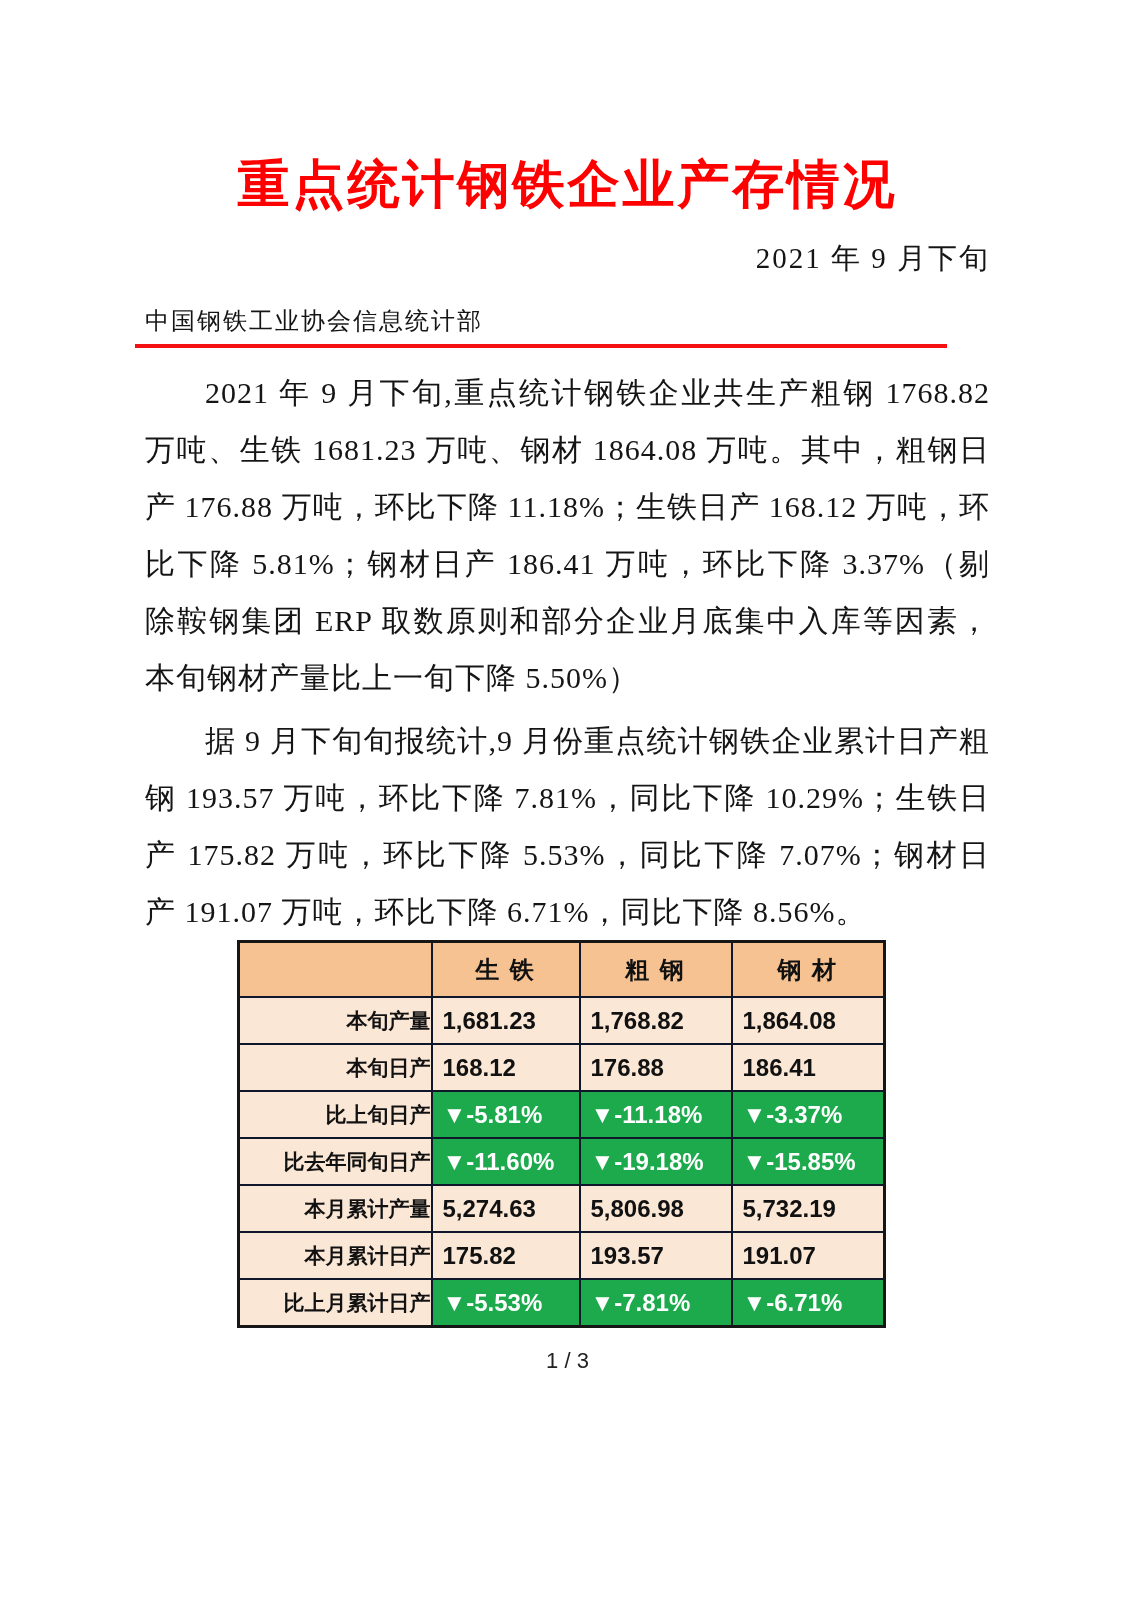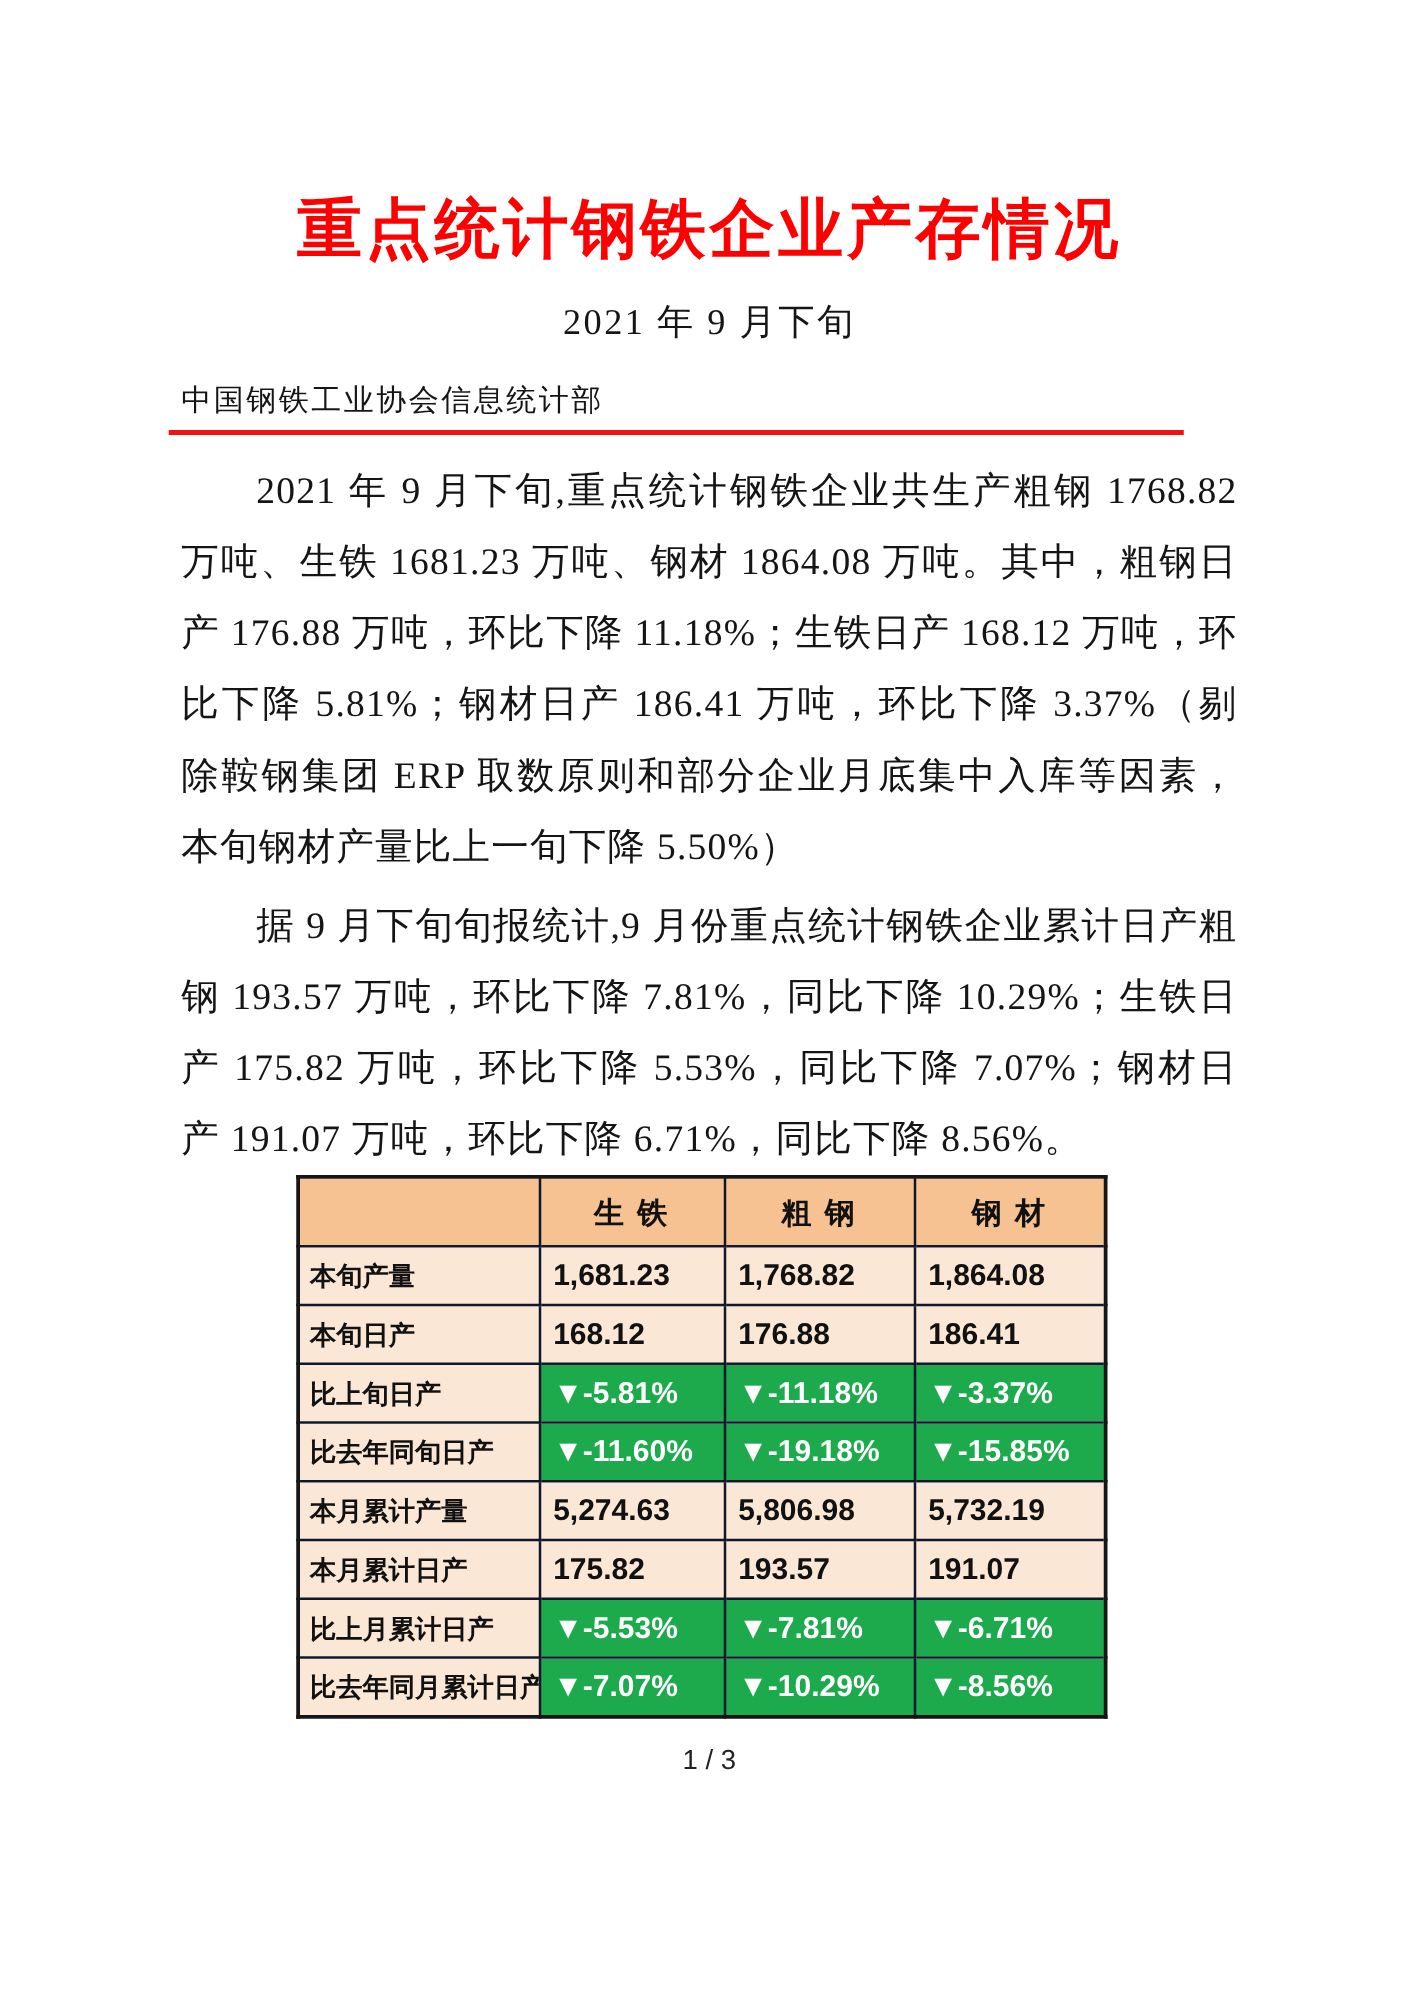--- a/index.html
+++ b/index.html
@@ -26,21 +26,21 @@
     text-align: center;
     font-family: "Liberation Sans", "DejaVu Sans", sans-serif;
     font-weight: bold;
     font-size: 52px;
     line-height: 64px;
     letter-spacing: 3px;
     color: #fe0000;
   }
   .subtitle {
     margin-top: 24px;
-    text-align: center;
+    text-align: right;
     font-size: 29px;
     line-height: 36px;
     letter-spacing: 2px;
   }
   .dept {
     margin-top: 26px;
     font-size: 24px;
     line-height: 38px;
     letter-spacing: 2px;
   }
@@ -105,20 +105,21 @@
   table.prod td {
     height: 45px;
     background: #fbe7d6;
     font-size: 24px;
     color: #111111;
   }
   table.prod td.label {
     font-size: 21px;
     letter-spacing: 0px;
     padding-left: 8px;
+    text-align: right;
   }
   table.prod td.chg {
     background: #1caa4d;
     color: #ffffff;
   }
   .page-footer {
     margin-top: 20px;
     text-align: center;
     font-family: "Liberation Sans", "DejaVu Sans", sans-serif;
     font-size: 22px;
@@ -192,24 +193,18 @@
         <td>175.82</td>
         <td>193.57</td>
         <td>191.07</td>
       </tr>
       <tr>
         <td class="label">比上月累计日产</td>
         <td class="chg">▼-5.53%</td>
         <td class="chg">▼-7.81%</td>
         <td class="chg">▼-6.71%</td>
       </tr>
-      <tr>
-        <td class="label">比去年同月累计日产</td>
-        <td class="chg">▼-7.07%</td>
-        <td class="chg">▼-10.29%</td>
-        <td class="chg">▼-8.56%</td>
-      </tr>
     </tbody>
   </table>
 
   <div class="page-footer">1 / 3</div>
 
 </div>
 
 </body></html>

